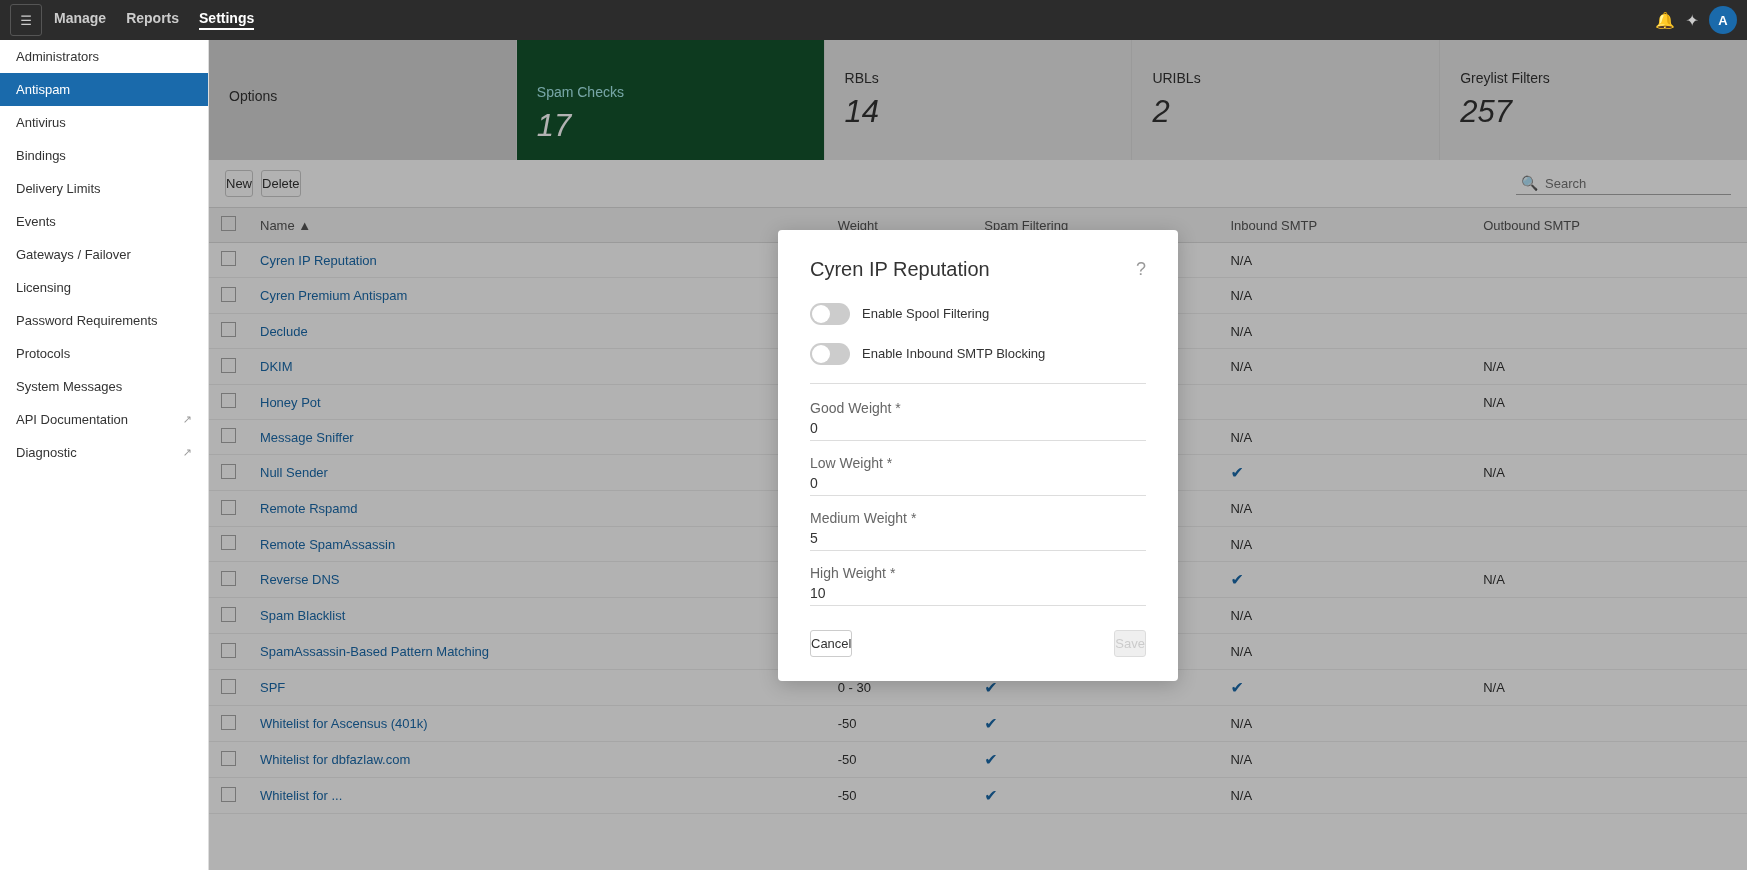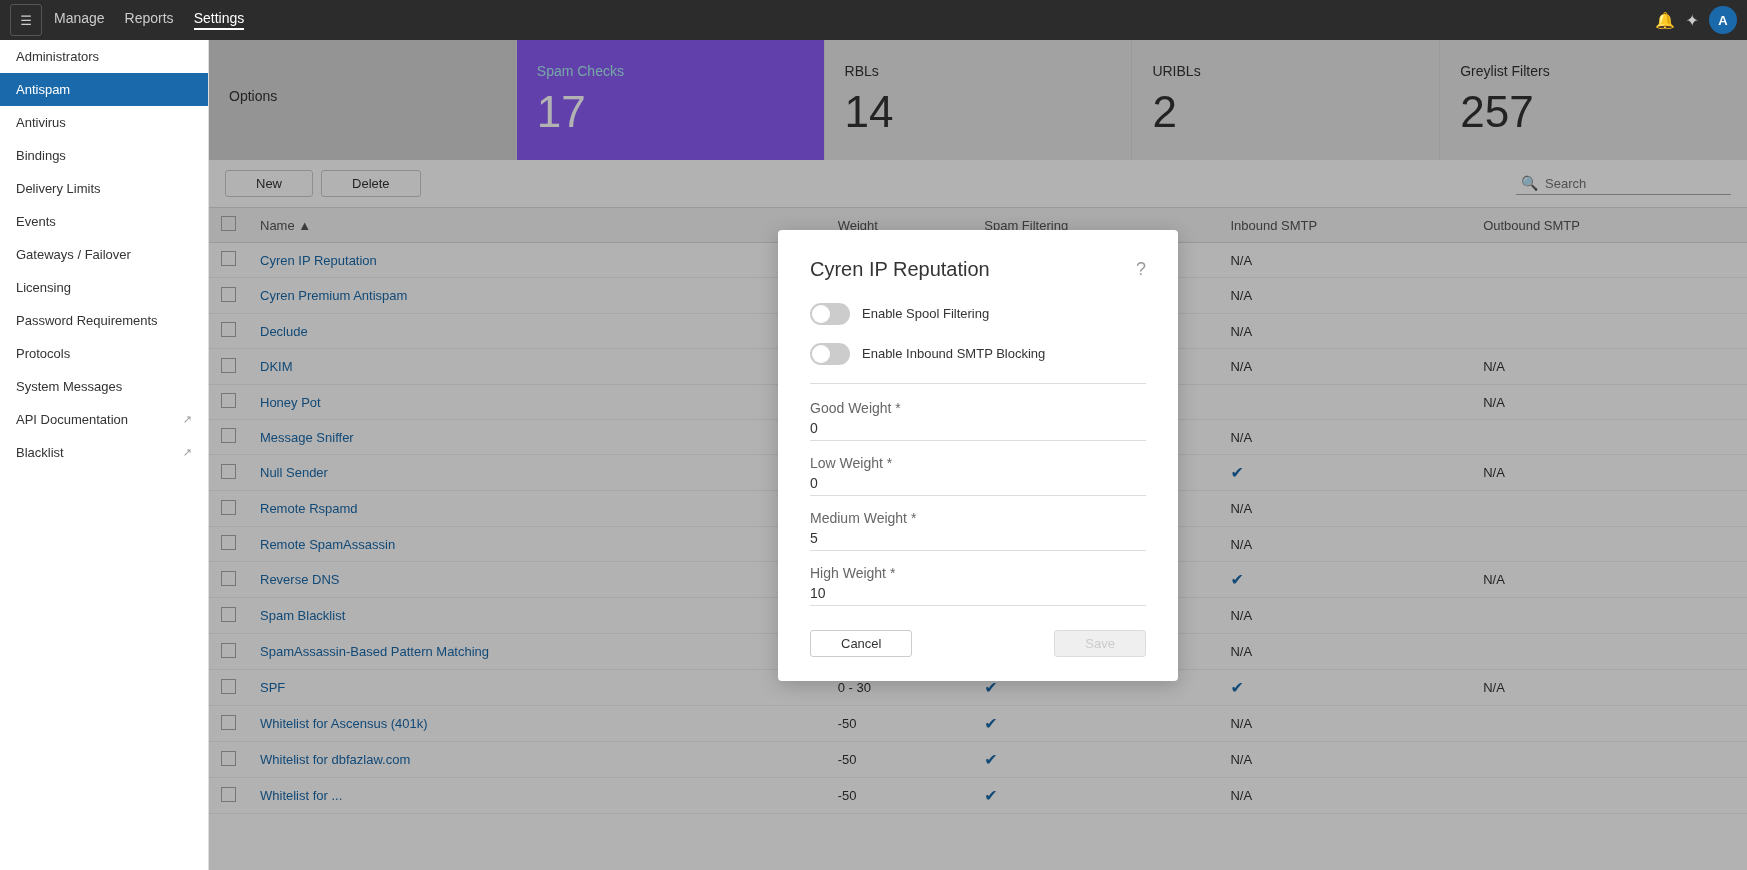--- a/index.html
+++ b/index.html
@@ -14,21 +14,21 @@
       padding: 0 10px;
       color: #ccc;
     }
     .top-nav .menu-icon {
       width: 32px; height: 32px;
       display: flex; align-items: center; justify-content: center;
       border: 1px solid #555; border-radius: 3px;
       cursor: pointer; margin-right: 12px; color: #ccc;
     }
     .top-nav .nav-items { display: flex; gap: 20px; flex: 1; }
-    .top-nav .nav-item { color: #ccc; cursor: pointer; font-size: 14px; }
+    .top-nav .nav-item { color: #ccc; cursor: pointer; font-size: 14px; font-weight: bold; }
     .top-nav .nav-item.active { color: #fff; border-bottom: 2px solid #fff; padding-bottom: 2px; }
     .top-nav .nav-right { display: flex; align-items: center; gap: 10px; margin-left: auto; }
     .top-nav .avatar {
       width: 28px; height: 28px; border-radius: 50%;
       background: #1a6aab; display: flex; align-items: center; justify-content: center;
       color: #fff; font-weight: bold; font-size: 13px;
     }
     .top-nav .icon-btn { color: #ccc; font-size: 16px; cursor: pointer; }
 
     
@@ -54,32 +54,32 @@
 
     
     .stats-bar { display: flex; height: 120px; flex-shrink: 0; }
     .stat-card {
       flex: 1; display: flex; flex-direction: column;
       justify-content: center; padding: 16px 20px;
       border-right: 1px solid #ddd; background: #e8e8e8; cursor: pointer;
     }
     .stat-card.active { background: #1a7a8a; color: #fff; }
     .stat-card .stat-label { font-size: 14px; margin-bottom: 8px; }
-    .stat-card .stat-value { font-size: 44px; font-weight: 300; }
+    .stat-card .stat-value { font-size: 31px; font-weight: 300; font-style: italic; }
     .stat-card.active .stat-label { color: #cce; }
     .stat-card:first-child { background: #d5d5d5; }
 
     
     .toolbar {
       display: flex; align-items: center; gap: 8px;
       padding: 10px 16px; background: #fff; border-bottom: 1px solid #ddd;
       flex-shrink: 0;
     }
     .btn {
-      padding: 5px 30px; border-radius: 3px; cursor: pointer;
+      padding: 5px 0; border-radius: 3px; cursor: pointer;
       font-size: 13px; border: 1px solid #ccc; background: #fff; color: #333;
     }
     .btn:disabled { opacity: 0.5; cursor: default; }
     .search-box {
       margin-left: auto; display: flex; align-items: center;
       border-bottom: 1px solid #aaa; padding: 3px 6px; gap: 6px;
       min-width: 200px;
     }
     .search-box input { border: none; outline: none; font-size: 13px; background: transparent; width: 180px; }
     .search-icon { color: #999; font-size: 14px; }
@@ -202,33 +202,33 @@
       <span>Protocols</span>
     </div>
     <div class="sidebar-item">
       <span>System Messages</span>
     </div>
     <div class="sidebar-item">
       <span>API Documentation</span>
       <span class="ext-icon">↗</span>
     </div>
     <div class="sidebar-item">
-      <span>Blacklist</span>
+      <span>Diagnostic</span>
       <span class="ext-icon">↗</span>
     </div>
   </aside>
 
   <main class="main">
 
     <div class="stats-bar">
       <div class="stat-card">
         <div class="stat-label">Options</div>
         <div class="stat-value"></div>
       </div>
-      <div class="stat-card active" style="background:#8b5cf6;">
+      <div class="stat-card active" style="background:#14532d;justify-content:flex-end;">
         <div class="stat-label" style="color:#aee;">Spam Checks</div>
         <div class="stat-value" style="color:#fff;">17</div>
       </div>
       <div class="stat-card">
         <div class="stat-label">RBLs</div>
         <div class="stat-value">14</div>
       </div>
       <div class="stat-card">
         <div class="stat-label">URIBLs</div>
         <div class="stat-value">2</div>

